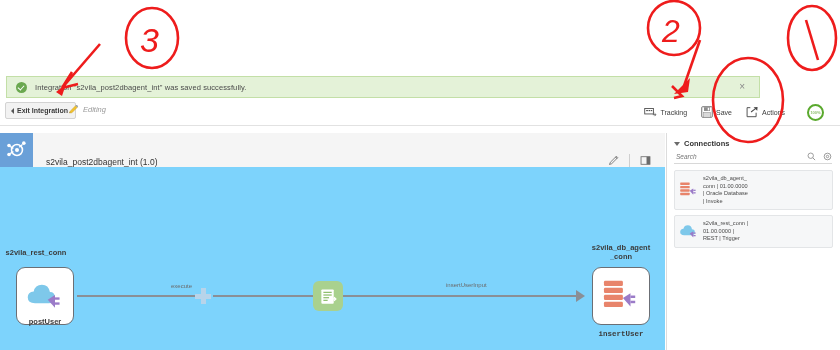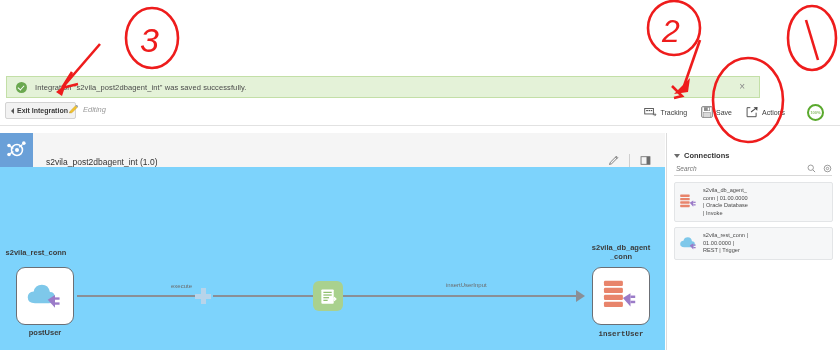--- a/index.html
+++ b/index.html
@@ -218,21 +218,21 @@
     position: absolute;
     left: 666px; top: 133px;
     width: 174px; height: 217px;
     background: #ffffff;
     border-left: 1px solid #dcdcdc;
     box-sizing: border-box;
   }
   .conn-head {
     display: flex; align-items: center; gap: 4px;
     padding: 6px 0 4px 7px;
-    font-size: 7.5px; font-weight: bold; color: #333333; margin-top: 12px;
+    font-size: 7.5px; font-weight: bold; color: #333333;
   }
   .tri-collapse {
     width: 0; height: 0;
     border-left: 3.5px solid transparent;
     border-right: 3.5px solid transparent;
     border-top: 4px solid #6b6b6b;
   }
   .conn-search {
     display: flex; align-items: center;
     margin: 0 8px 6px 7px;
@@ -365,21 +365,21 @@
 
     <div class="node-cap" style="left:-9px; top:82px;">s2vila_rest_conn</div>
     <div class="node" style="left:16px; top:100px;">
       <svg width="40" height="34" viewBox="0 0 44 36">
         <path d="M11 26 Q3 26 3 19.5 Q3 13.6 9.6 13 Q11 5.5 18.6 5.5 Q26 5.5 27.4 13.6 Q33 13.6 33 19.8 Q33 26 26 26 Z" fill="#7ec8ea"></path>
         <path d="M25 22 L33 17 L33 31 Z" fill="#9b7bc8"></path>
         <rect x="33" y="19.5" width="5" height="2.6" fill="#9b7bc8"></rect>
         <rect x="33" y="25" width="5" height="2.6" fill="#9b7bc8"></rect>
       </svg>
     </div>
-    <div class="node-cap" style="left:0px; top:162px;">postUser</div>
+    <div class="node-cap" style="left:0px; top:151px;">postUser</div>
 
     <div class="edge" style="left:77px; top:128px; width:118px;"></div>
     <div class="edge-label" style="left:171px; top:116px;">execute</div>
 
     <div class="plus-node" style="left:195px; top:121px;"></div>
 
     <div class="edge" style="left:213px; top:128px; width:100px;"></div>
 
     <div class="map-node" style="left:313px; top:114px;">
       <svg width="19" height="19" viewBox="0 0 20 20">

